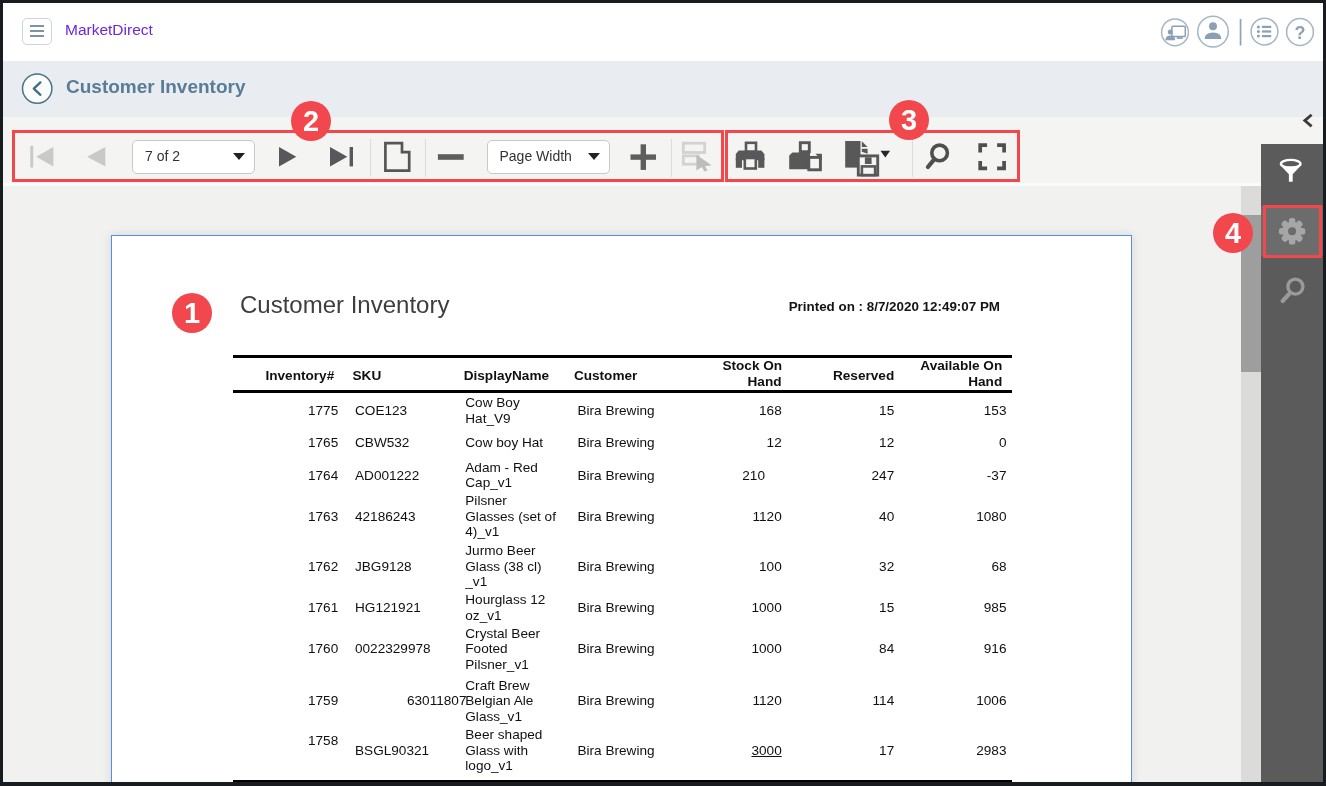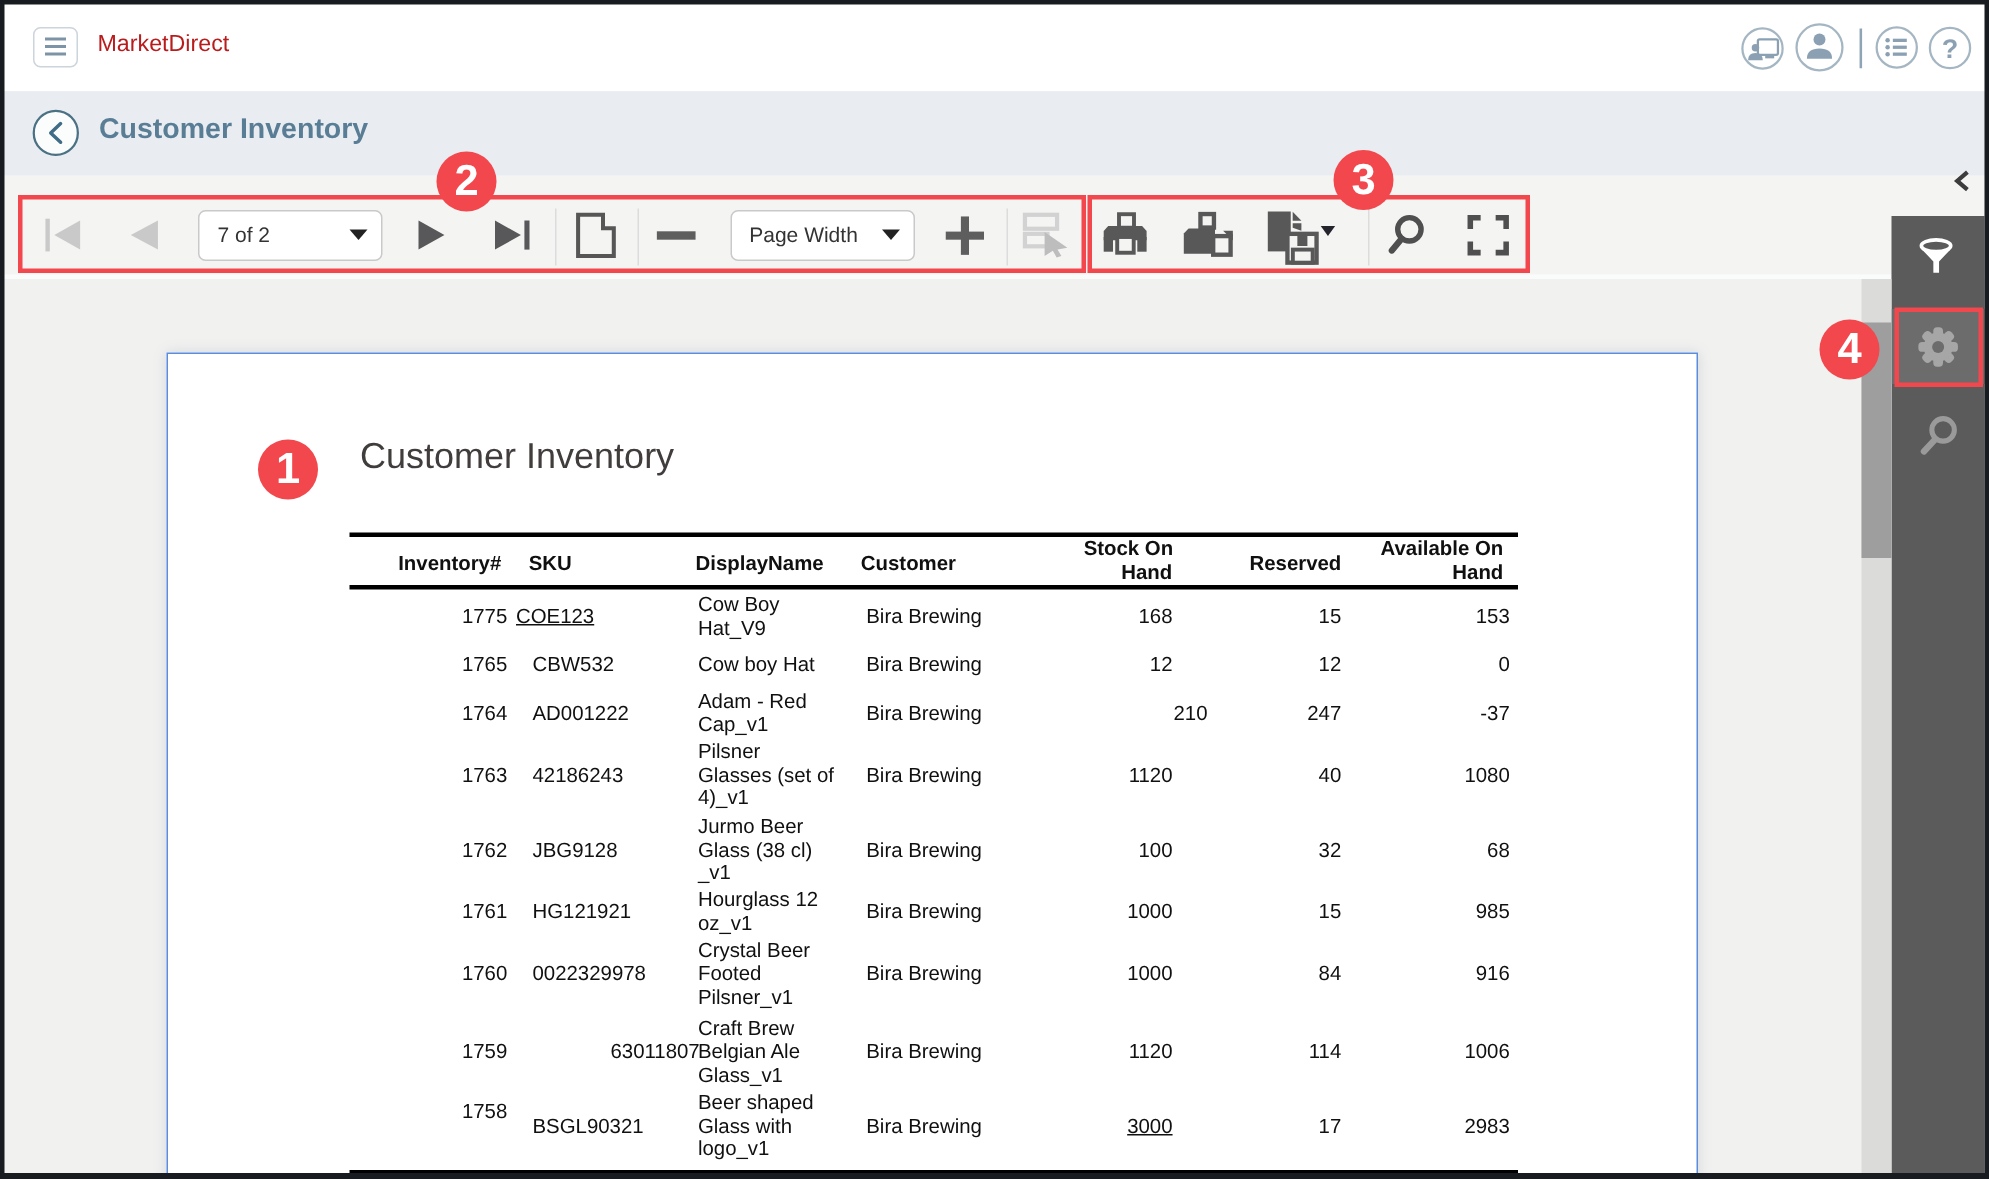--- a/index.html
+++ b/index.html
@@ -28,69 +28,70 @@
   
   .dd{position:absolute;height:32px;background:#fff;border:1px solid #c9c9c9;border-radius:5px;font-size:14px;color:#333;}
   .ddt{position:absolute;left:12px;top:7px;}
   .sep{position:absolute;top:139px;width:1px;height:38px;background:#dcdcdc;}
   
   .rbox{position:absolute;border:3px solid #f2474c;z-index:60;}
   .rc{position:absolute;width:40px;height:40px;border-radius:50%;background:#f2474c;color:#fff;font-size:29px;font-weight:bold;text-align:center;line-height:40px;z-index:61;}
   
   #hamb{left:22px;top:18px;width:28px;height:25px;background:#fff;border:1px solid #ccd4dc;border-radius:5px;}
   .hline{position:absolute;left:7px;width:14px;height:2px;background:#7d94a7;}
-  #mdirect{left:65px;top:21px;font-size:15.5px;color:#b91c1c;}
+  #mdirect{left:65px;top:21px;font-size:15.5px;color:#6d28d9;}
   #ci-h{left:66px;top:76px;font-size:19px;font-weight:bold;color:#587d95;}
 </style>
 </head>
 <body>
 <div id="root">
 
   <div class="abs" id="hdr"></div>
   <div class="abs" id="tbar"></div>
   <div class="abs" id="toolband"></div>
   <div class="abs" id="sidebar"></div>
   <div class="abs" id="gearcell"></div>
   <div class="abs" id="sbtrack"></div>
   <div class="abs" id="sbthumb"></div>
 
   <div class="abs" id="page"></div>
   <div class="abs" id="rtitle">Customer Inventory</div>
+  <div class="abs rmeta" style="top:299.2px;">Printed on : 8/7/2020 12:49:07 PM</div>
 
 <div class="abs" style="left:232.6px;top:355.3px;width:779.6px;height:2.7px;background:#000;"></div>
   <div class="abs" style="left:232.6px;top:390px;width:779.6px;height:2.7px;background:#000;"></div>
   <div class="abs" style="left:232.6px;top:779.9px;width:779.6px;height:2.7px;background:#000;"></div>
   <div class="th2" style="right:991.8px;top:366.7px;">Inventory#</div>
   <div class="th2" style="left:352.5px;top:366.7px;">SKU</div>
   <div class="th2" style="left:463.7px;top:366.7px;">DisplayName</div>
   <div class="th2" style="left:573.9px;top:366.7px;">Customer</div>
   <div class="th2" style="right:543.9px;top:356.7px;">Stock On</div>
   <div class="th2" style="right:544.5px;top:372.4px;">Hand</div>
   <div class="th2" style="right:431.8px;top:366.7px;">Reserved</div>
   <div class="th2" style="right:323.8px;top:356.2px;">Available On</div>
   <div class="th2" style="right:323.8px;top:372.5px;">Hand</div>
   <div class="t" style="right:987.8px;top:401.6px;">1775</div>
-  <div class="t" style="left:344px;top:401.6px;text-decoration:underline;">COE123</div>
+  <div class="t" style="left:355.0px;top:401.6px;">COE123</div>
   <div class="t" style="left:577.5px;top:401.6px;">Bira Brewing</div>
   <div class="t" style="right:544.3px;top:401.6px;">168</div>
   <div class="t" style="right:431.8px;top:401.6px;">15</div>
   <div class="t" style="right:319.5px;top:401.6px;">153</div>
   <div class="t" style="left:465.3px;top:393.9px;">Cow Boy</div>
   <div class="t" style="left:465.3px;top:409.4px;">Hat_V9</div>
   <div class="t" style="right:987.8px;top:433.9px;">1765</div>
   <div class="t" style="left:355.0px;top:433.9px;">CBW532</div>
   <div class="t" style="left:577.5px;top:433.9px;">Bira Brewing</div>
   <div class="t" style="right:544.3px;top:433.9px;">12</div>
   <div class="t" style="right:431.8px;top:433.9px;">12</div>
   <div class="t" style="right:319.5px;top:433.9px;">0</div>
   <div class="t" style="left:465.3px;top:433.9px;">Cow boy Hat</div>
   <div class="t" style="right:987.8px;top:466.2px;">1764</div>
   <div class="t" style="left:355.0px;top:466.2px;">AD001222</div>
   <div class="t" style="left:577.5px;top:466.2px;">Bira Brewing</div>
-  <div class="t" style="right:521px;top:466.2px;">210</div>
+  <div class="t" style="right:561px;top:466.2px;">210</div>
   <div class="t" style="right:431.8px;top:466.2px;">247</div>
   <div class="t" style="right:319.5px;top:466.2px;">-37</div>
   <div class="t" style="left:465.3px;top:458.5px;">Adam - Red</div>
   <div class="t" style="left:465.3px;top:474.0px;">Cap_v1</div>
   <div class="t" style="right:987.8px;top:507.3px;">1763</div>
   <div class="t" style="left:355.0px;top:507.3px;">42186243</div>
   <div class="t" style="left:577.5px;top:507.3px;">Bira Brewing</div>
   <div class="t" style="right:544.3px;top:507.3px;">1120</div>
   <div class="t" style="right:431.8px;top:507.3px;">40</div>
   <div class="t" style="right:319.5px;top:507.3px;">1080</div>

